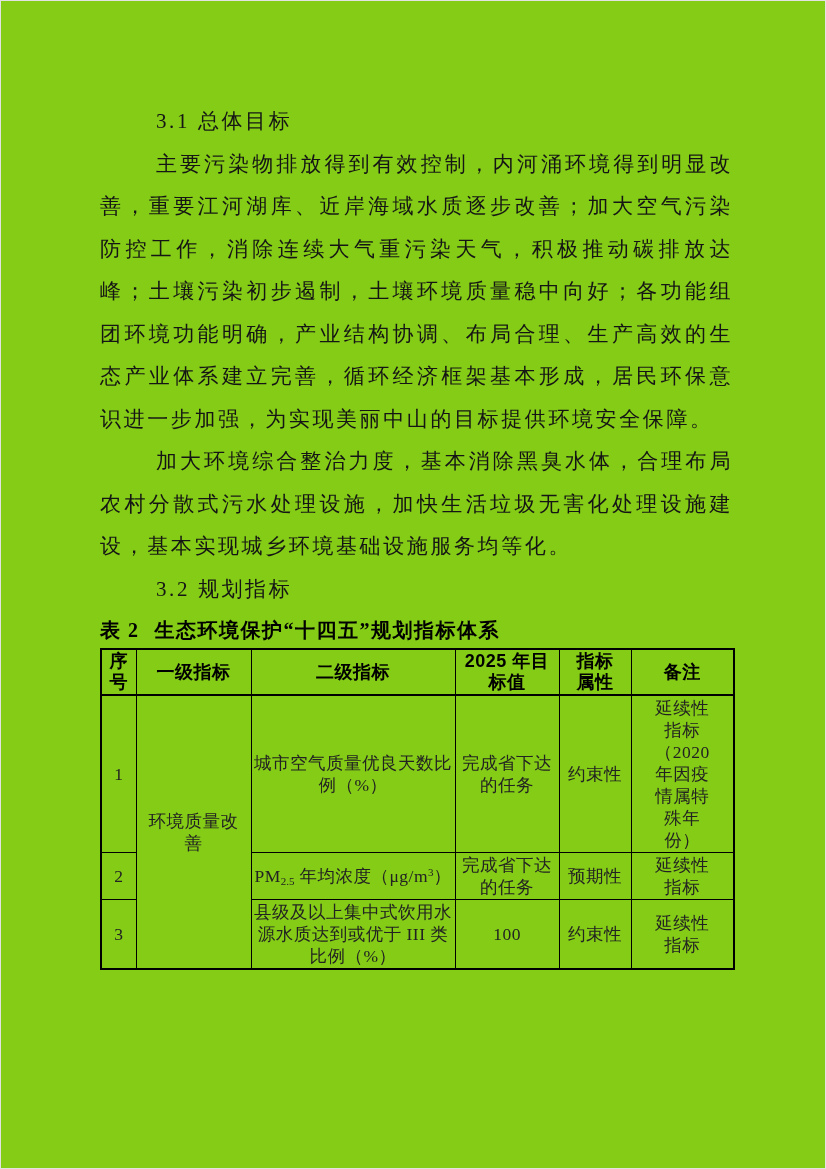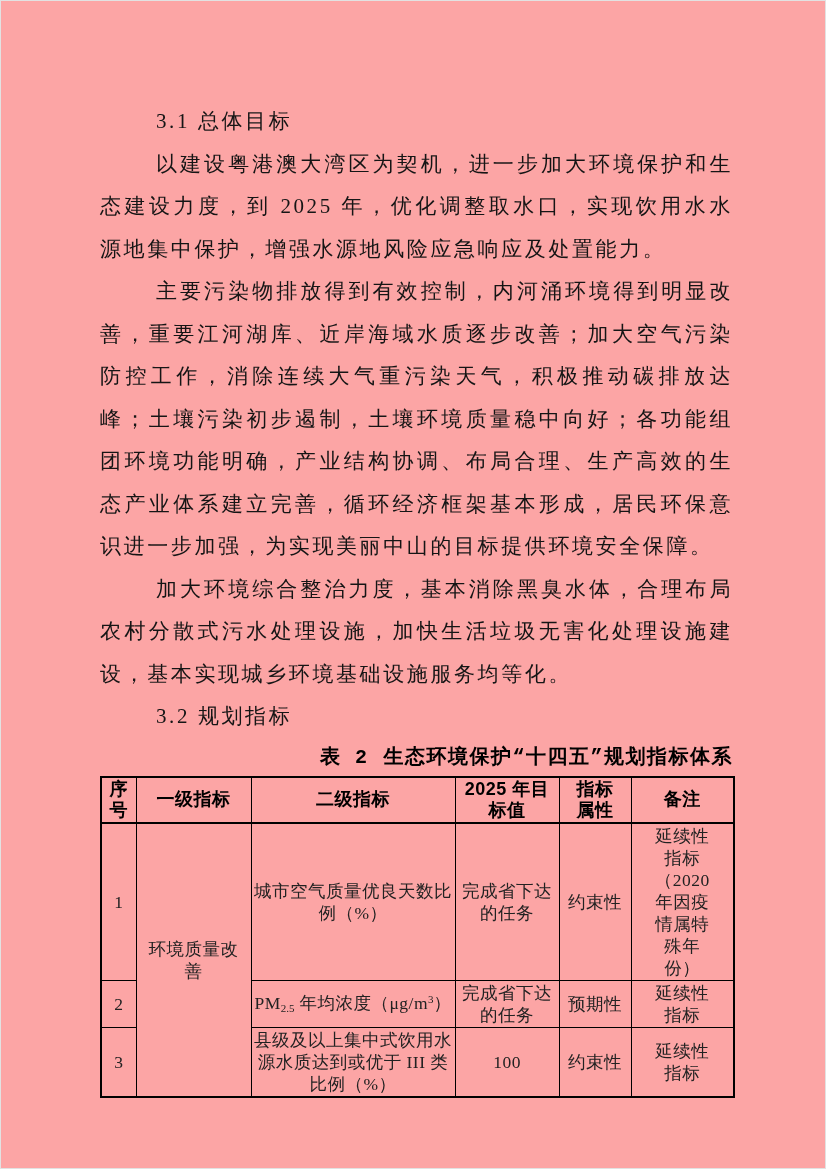--- a/index.html
+++ b/index.html
@@ -1,21 +1,21 @@
 <!DOCTYPE html>
 <html lang="zh"><head>
 <meta charset="utf-8">
 <style>
   html,body { margin:0; padding:0; background:#888; }
   .page {
     position: relative;
     width: 826px;
     height: 1169px;
     margin: 0 auto;
-    background: #fca5a5;
+    background: #84cc16;
     box-shadow: inset 0 0 0 1px #e2e2e2;
     overflow: hidden;
     font-family: "Liberation Serif", "DejaVu Serif", serif;
     color: #151515;
   }
   .content {
     position: absolute;
     left: 100px;
     top: 100px;
     width: 633px;
@@ -24,23 +24,23 @@
     margin: 0;
     font-size: 21px;
     font-weight: normal;
     line-height: 42.5px;
     letter-spacing: 2.6px;
     text-align: justify;
     text-indent: 56px;
   }
   .table-caption {
     margin-top: 5px;
-    text-align: right;
+    text-align: left;
     text-indent: 0;
-    font-family: Liberation Mono, monospace;
+    font-family: Liberation Serif, serif;
     font-weight: bold;
     font-size: 20px;
     line-height: 30px;
     letter-spacing: 1.5px;
     color: #000;
   }
   .table-caption .cap-gap { display:inline-block; width:15px; }
   table.indicators {
     width: 633px;
     margin-top: 3px;
@@ -88,21 +88,20 @@
     color: #333;
   }
 </style>
 </head>
 <body>
 
 <div class="page">
 
   <div class="content">
     <h3>3.1 总体目标</h3>
-    <p>以建设粤港澳大湾区为契机，进一步加大环境保护和生态建设力度，到 2025 年，优化调整取水口，实现饮用水水源地集中保护，增强水源地风险应急响应及处置能力。</p>
     <p>主要污染物排放得到有效控制，内河涌环境得到明显改善，重要江河湖库、近岸海域水质逐步改善；加大空气污染防控工作，消除连续大气重污染天气，积极推动碳排放达峰；土壤污染初步遏制，土壤环境质量稳中向好；各功能组团环境功能明确，产业结构协调、布局合理、生产高效的生态产业体系建立完善，循环经济框架基本形成，居民环保意识进一步加强，为实现美丽中山的目标提供环境安全保障。</p>
     <p>加大环境综合整治力度，基本消除黑臭水体，合理布局农村分散式污水处理设施，加快生活垃圾无害化处理设施建设，基本实现城乡环境基础设施服务均等化。</p>
     <h3>3.2 规划指标</h3>
 
     <div class="table-caption">
       <span>表 2</span><span class="cap-gap"></span><span>生态环境保护“十四五”规划指标体系</span>
     </div>
 
     <table class="indicators">
       <colgroup>

